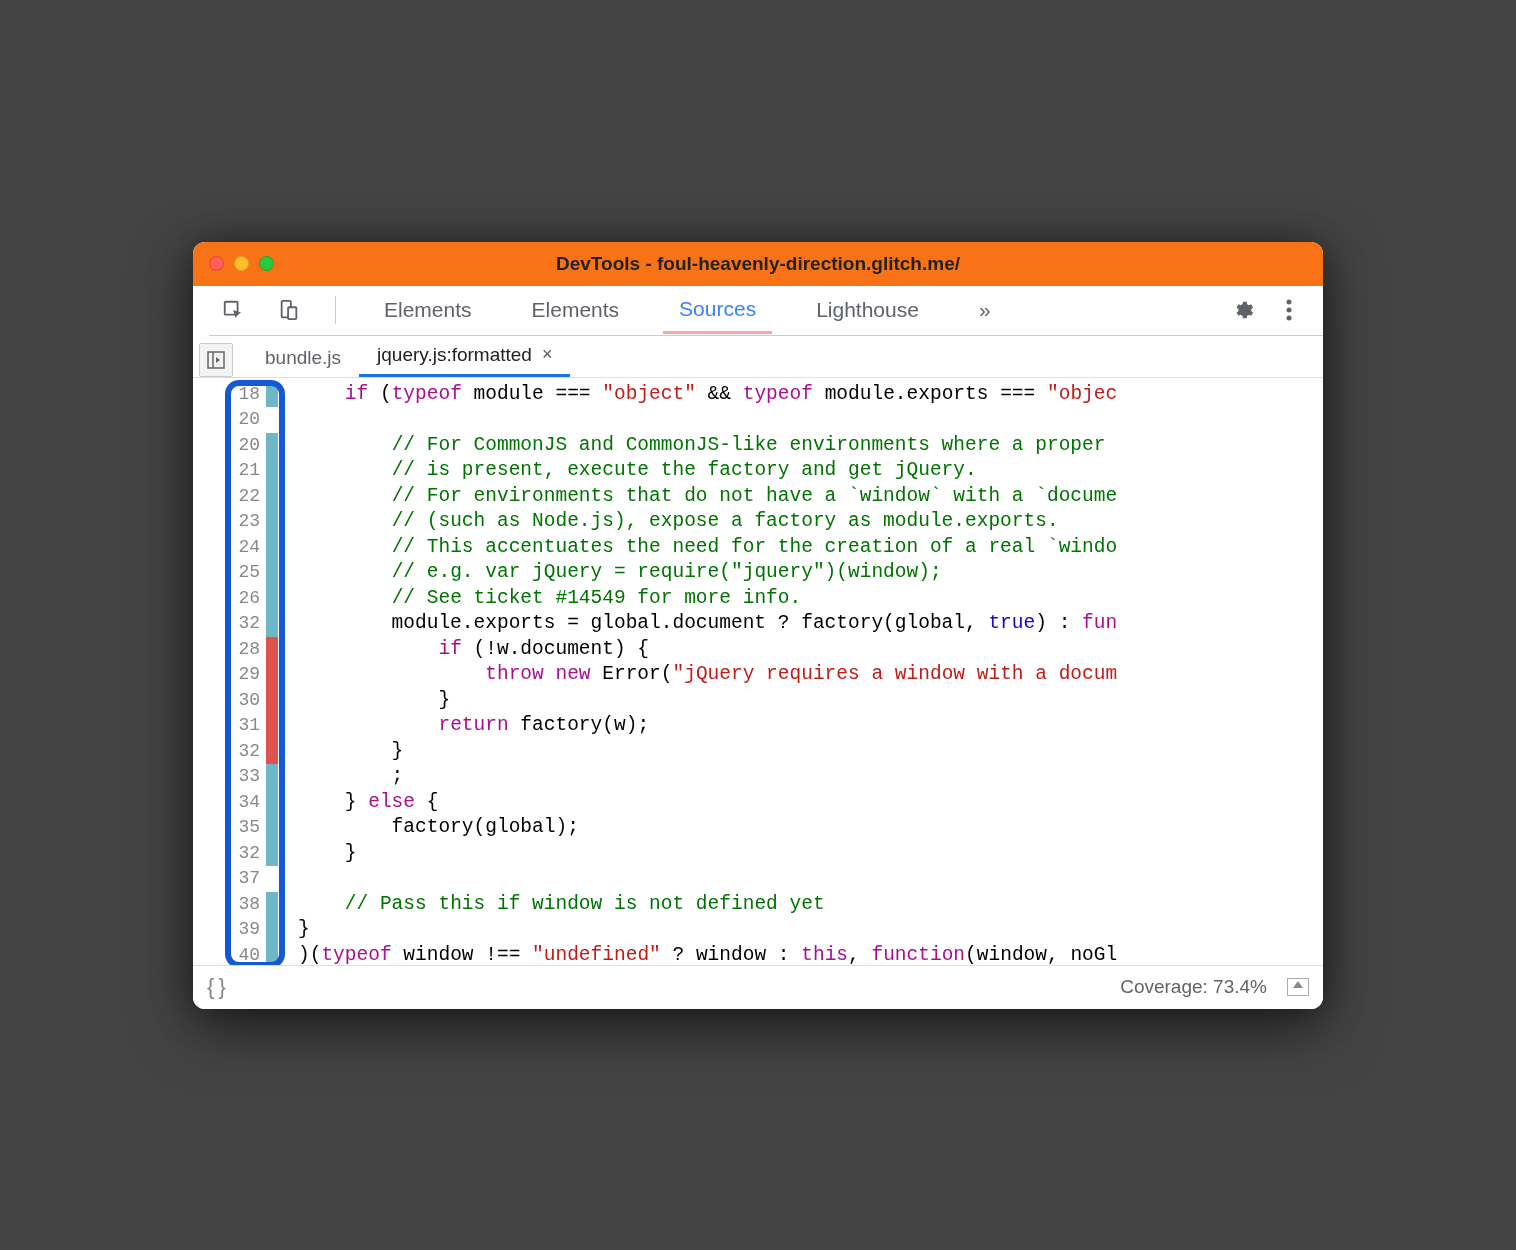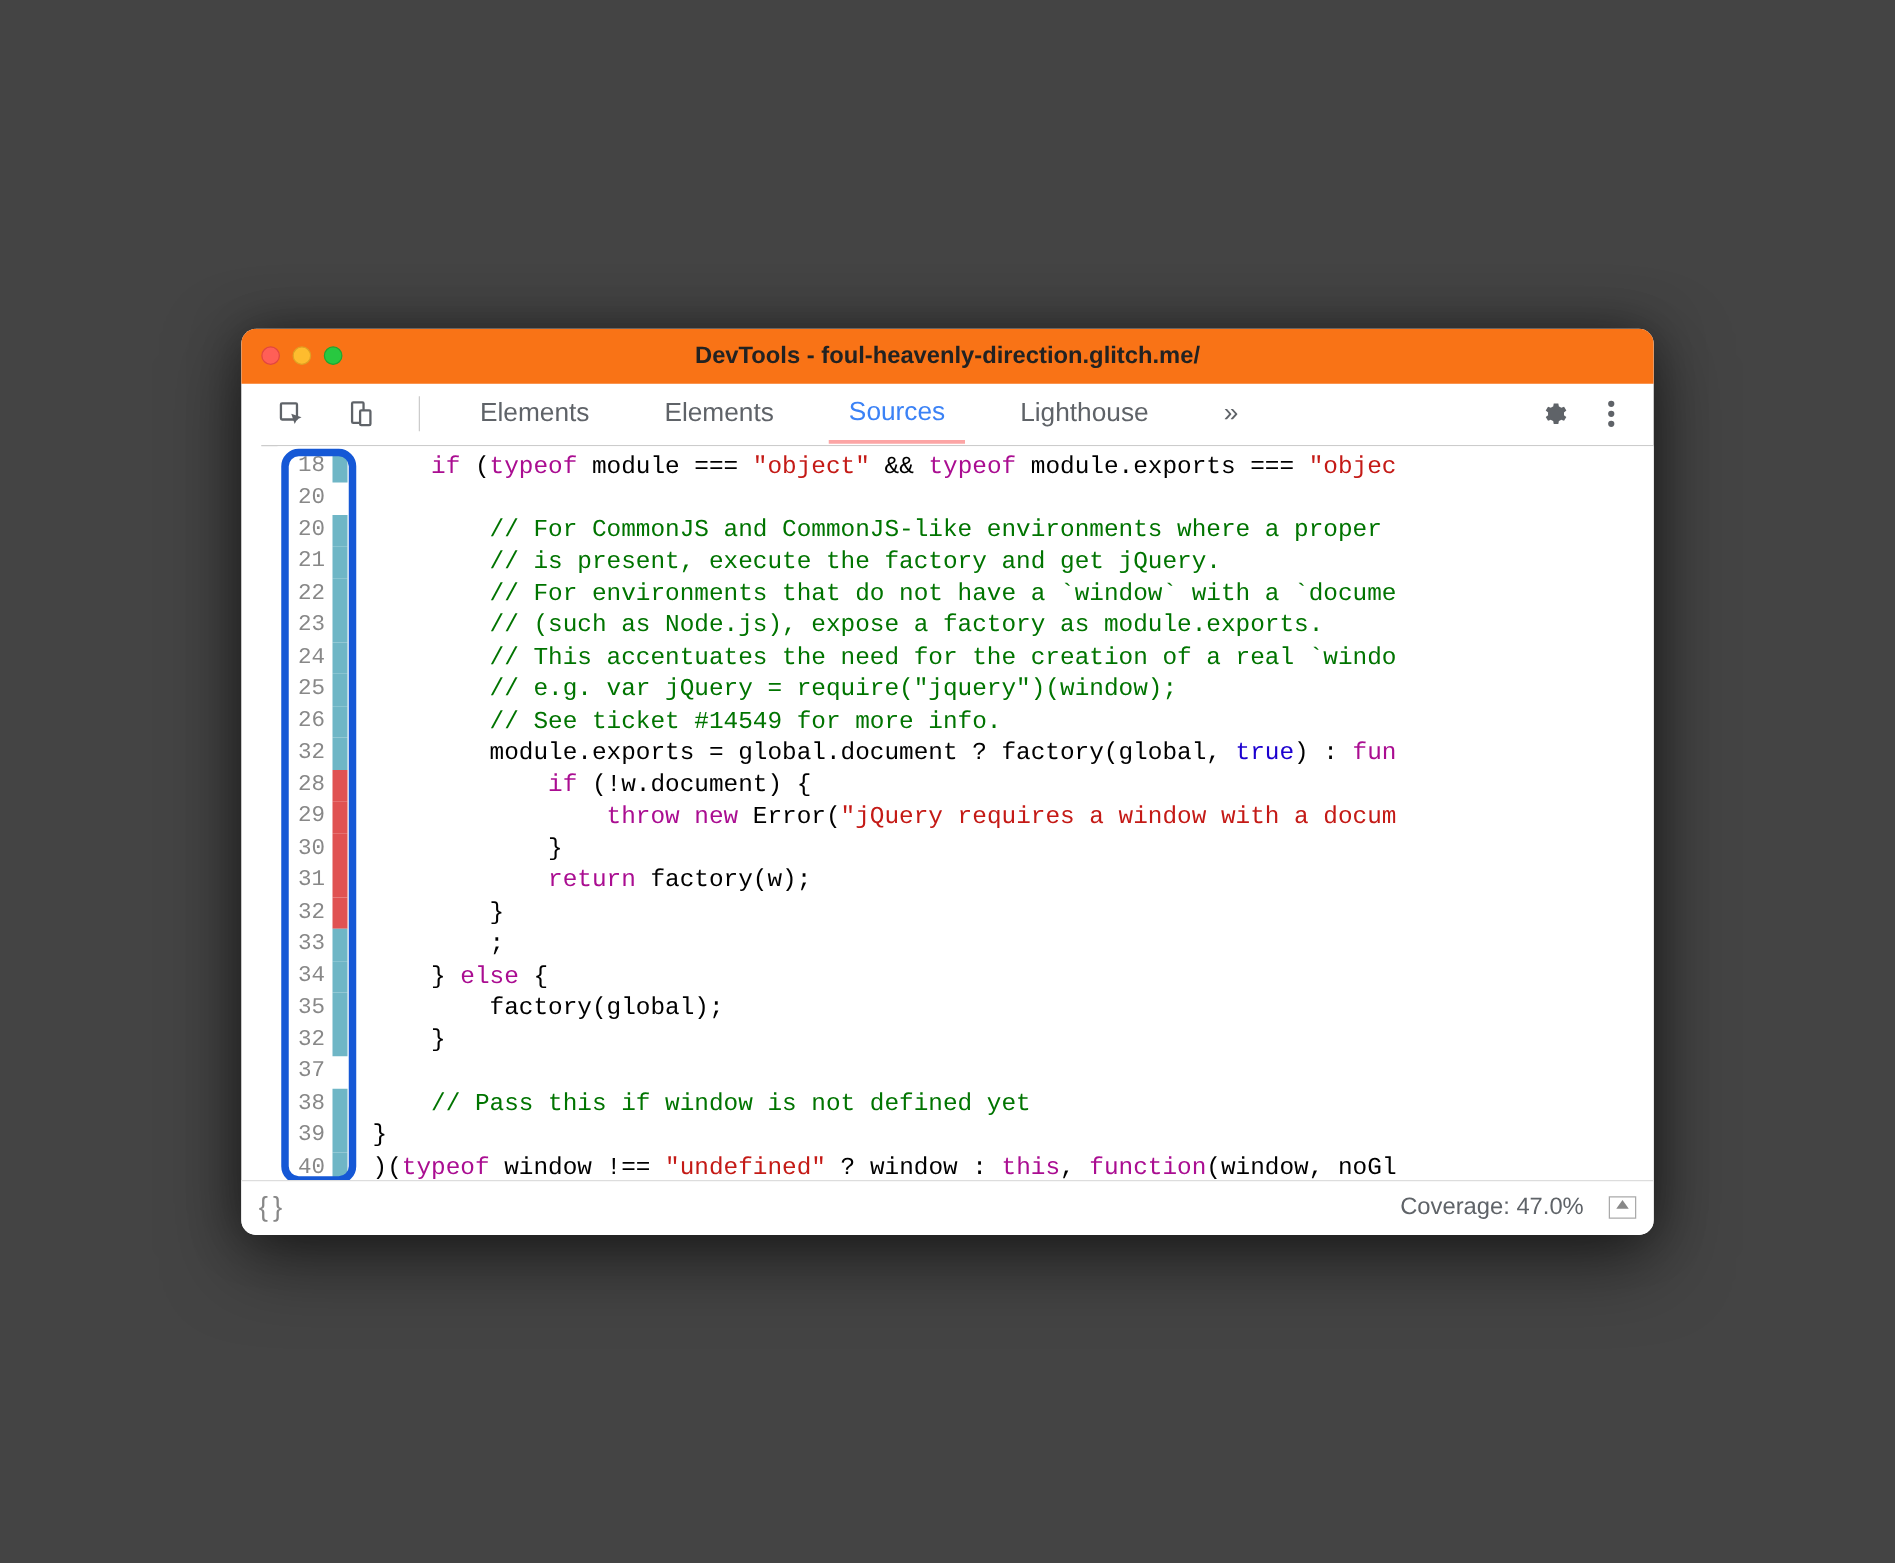--- a/index.html
+++ b/index.html
@@ -138,20 +138,36 @@
       <div class="tool-icon">
         <svg width="6" height="22" viewBox="0 0 6 22" fill="#5f6368">
             <circle cx="3" cy="3" r="2.5"></circle>
             <circle cx="3" cy="11" r="2.5"></circle>
             <circle cx="3" cy="19" r="2.5"></circle>
           </svg>
       </div>
     </div>
   </div>
 
+  <div class="file-tabs">
+    <div class="file-icon">
+      <svg width="18" height="18" viewBox="0 0 18 18" fill="none" stroke="#666" stroke-width="1.5">
+          <rect x="1" y="1" width="16" height="16"></rect>
+          <line x1="6" y1="1" x2="6" y2="17"></line>
+          <polygon points="9,6 13,9 9,12" fill="#666" stroke="none"></polygon>
+        </svg>
+    </div>
+    <div class="file-tab">
+      <span>bundle.js</span>
+    </div>
+    <div class="file-tab active">
+      <span>jquery.js:formatted</span>
+      <span class="close-x">×</span>
+    </div>
+  </div>
 
   <div class="editor">
     <div class="highlight-ring"></div>
     <div class="gutter" id="gutter">
         <div class="lnrow">
           <div class="lnum">18</div>
           <div class="cov blue"></div>
         </div>
         <div class="lnrow">
           <div class="lnum">20</div>
@@ -241,18 +257,18 @@
           <div class="lnum">40</div>
           <div class="cov blue"></div>
         </div>
       </div>
     <div class="code" id="code"><div class="codeline"><span class="pl">    </span><span class="kw">if</span><span class="pl"> (</span><span class="kw">typeof</span><span class="pl"> module === </span><span class="str">"object"</span><span class="pl"> &amp;&amp; </span><span class="kw">typeof</span><span class="pl"> module.exports === </span><span class="str">"objec</span></div><div class="codeline"><span class="pl"></span></div><div class="codeline"><span class="pl">        </span><span class="cm">// For CommonJS and CommonJS-like environments where a proper</span></div><div class="codeline"><span class="pl">        </span><span class="cm">// is present, execute the factory and get jQuery.</span></div><div class="codeline"><span class="pl">        </span><span class="cm">// For environments that do not have a `window` with a `docume</span></div><div class="codeline"><span class="pl">        </span><span class="cm">// (such as Node.js), expose a factory as module.exports.</span></div><div class="codeline"><span class="pl">        </span><span class="cm">// This accentuates the need for the creation of a real `windo</span></div><div class="codeline"><span class="pl">        </span><span class="cm">// e.g. var jQuery = require("jquery")(window);</span></div><div class="codeline"><span class="pl">        </span><span class="cm">// See ticket #14549 for more info.</span></div><div class="codeline"><span class="pl">        module.exports = global.document ? factory(global, </span><span class="cnst">true</span><span class="pl">) : </span><span class="kw">fun</span></div><div class="codeline"><span class="pl">            </span><span class="kw">if</span><span class="pl"> (!w.document) {</span></div><div class="codeline"><span class="pl">                </span><span class="kw">throw</span><span class="pl"> </span><span class="kw">new</span><span class="pl"> Error(</span><span class="str">"jQuery requires a window with a docum</span></div><div class="codeline"><span class="pl">            }</span></div><div class="codeline"><span class="pl">            </span><span class="kw">return</span><span class="pl"> factory(w);</span></div><div class="codeline"><span class="pl">        }</span></div><div class="codeline"><span class="pl">        ;</span></div><div class="codeline"><span class="pl">    } </span><span class="kw">else</span><span class="pl"> {</span></div><div class="codeline"><span class="pl">        factory(global);</span></div><div class="codeline"><span class="pl">    }</span></div><div class="codeline"><span class="pl"></span></div><div class="codeline"><span class="pl">    </span><span class="cm">// Pass this if window is not defined yet</span></div><div class="codeline"><span class="pl">}</span></div><div class="codeline"><span class="pl">)(</span><span class="kw">typeof</span><span class="pl"> window !== </span><span class="str">"undefined"</span><span class="pl"> ? window : </span><span class="kw">this</span><span class="pl">, </span><span class="kw">function</span><span class="pl">(window, noGl</span></div></div>
   </div>
 
   <div class="statusbar">
     <span class="braces">{ }</span>
     <div class="spacer"></div>
-    <span>Coverage: 47.0%</span>
+    <span>Coverage: 73.4%</span>
     <span style="width:20px"></span>
     <span class="drawer-toggle"></span>
   </div>
 
 </div>
 
 </body></html>

